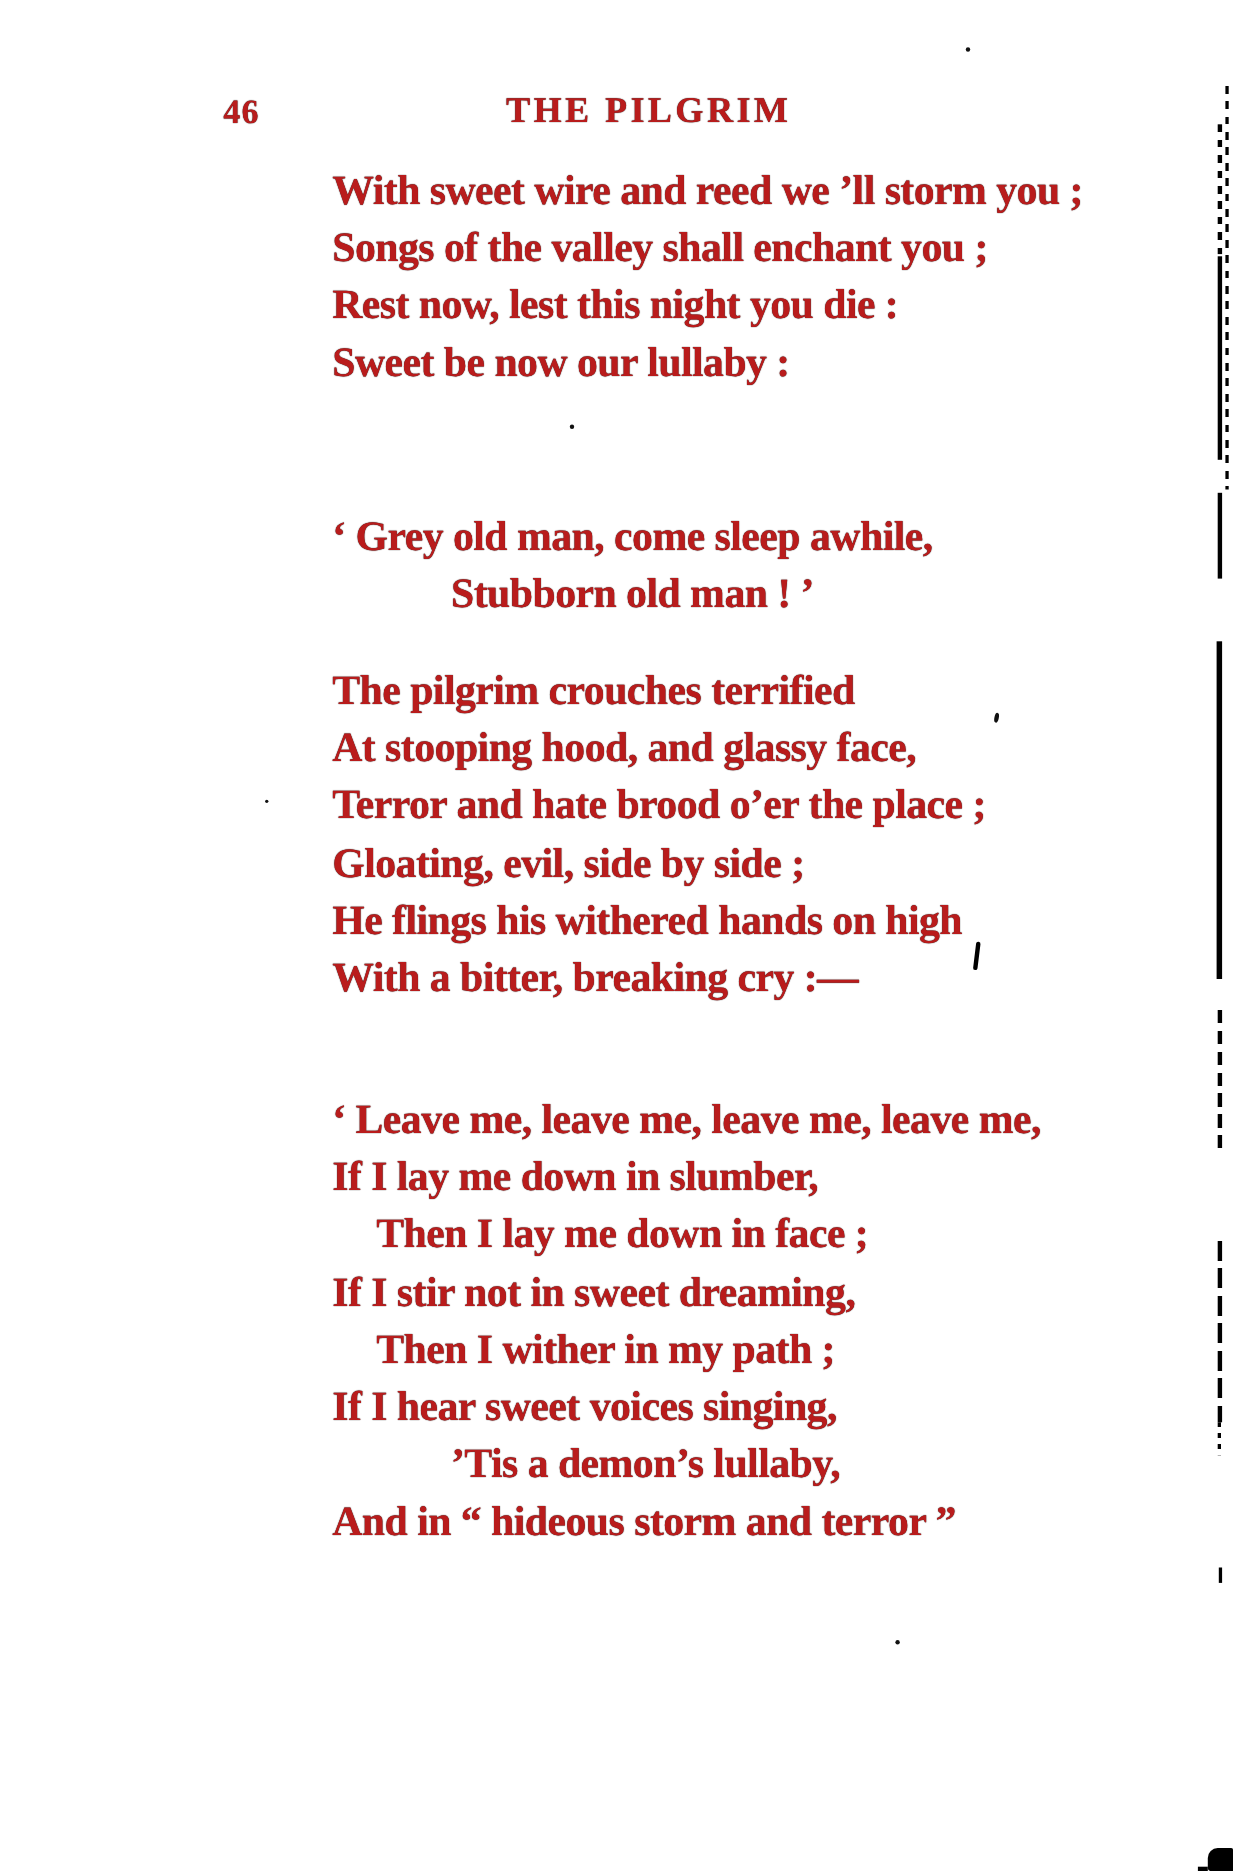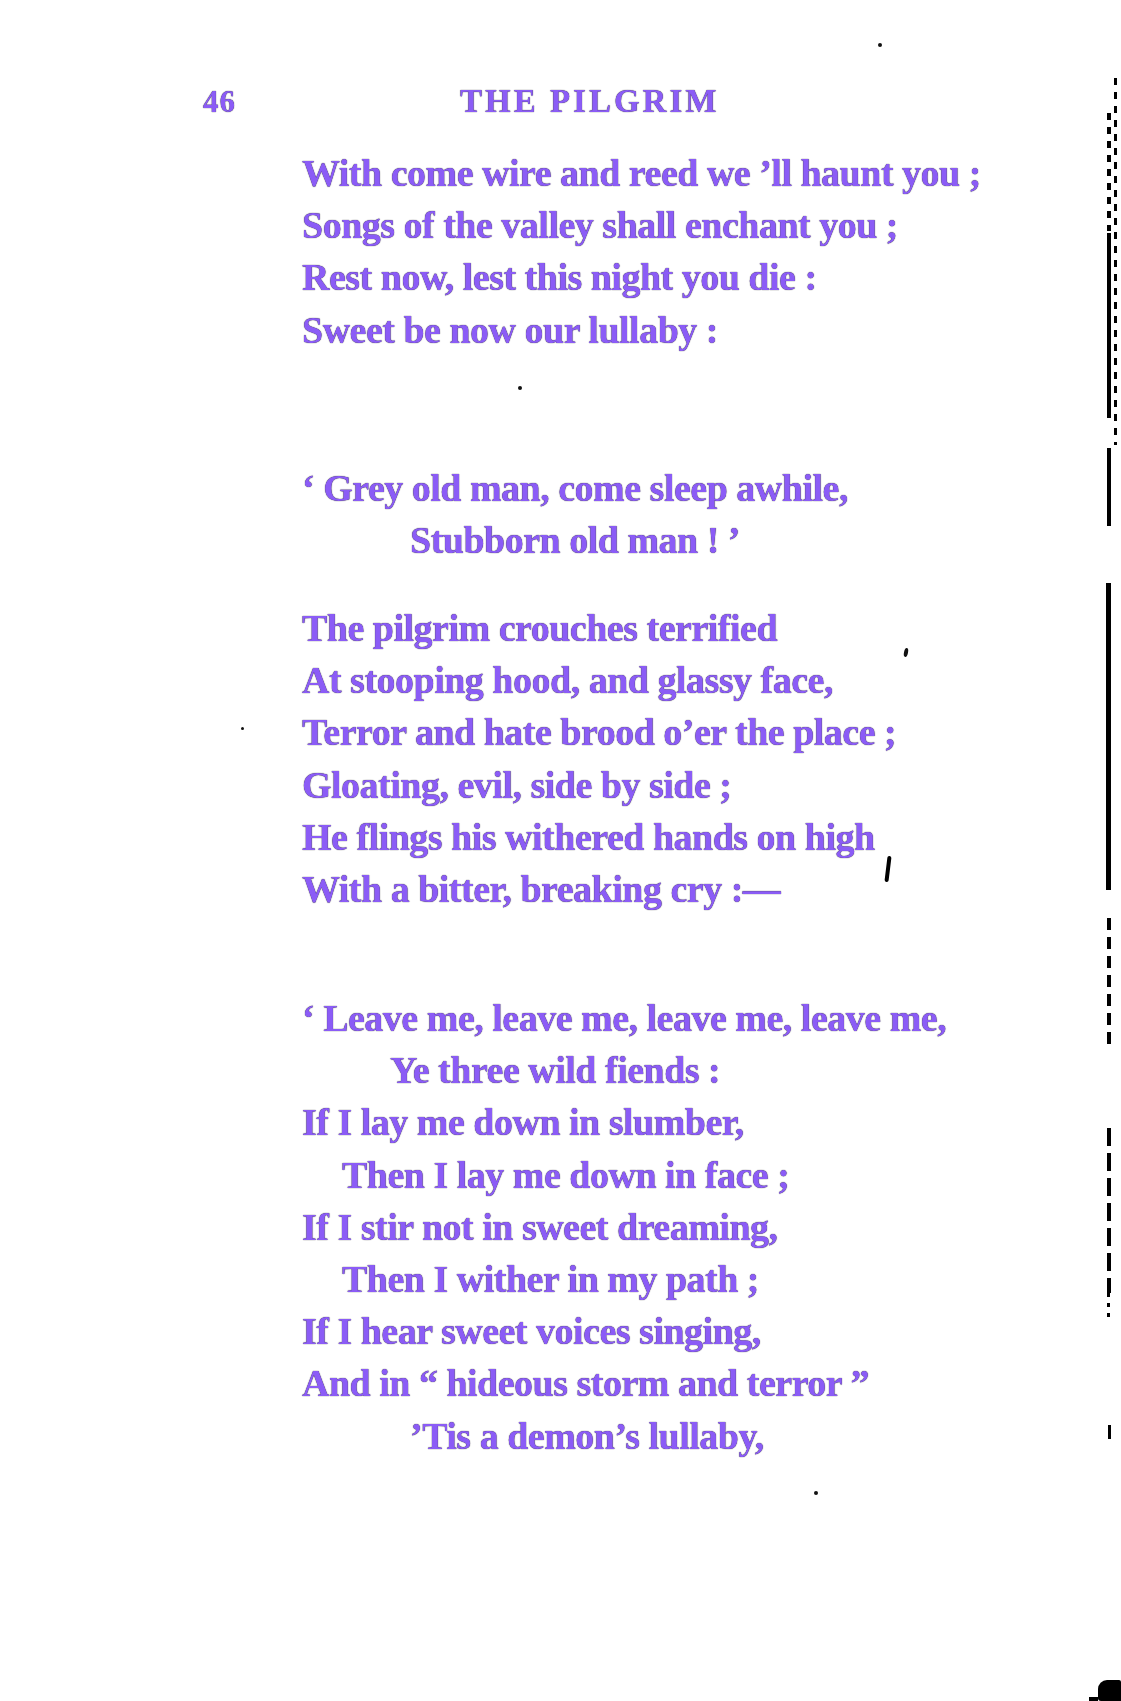--- a/index.html
+++ b/index.html
@@ -7,21 +7,21 @@
     padding: 0;
     background: #ffffff;
   }
   #page {
     position: relative;
     width: 1121px;
     height: 1701px;
     background: #ffffff;
     overflow: hidden;
     font-family: "Liberation Serif", "DejaVu Serif", serif;
-    color: #8b5cf6;
+    color: #b91c1c;
   }
   .header-num {
     position: absolute;
     top: 86px;
     left: 203px;
     font-size: 31px;
     font-weight: 700;
     line-height: 1;
     letter-spacing: 1px;
     text-shadow: 0 0 1px #000;
@@ -99,47 +99,46 @@
 </head>
 <body>
 
 <div id="page">
 
   <div class="header-num">46</div>
 
   <div class="header-title">THE PILGRIM</div>
 
   <div id="stanza-0" class="stanza">
-      <div class="line ind-0">With come wire and reed we ’ll haunt you ;</div>
+      <div class="line ind-0">With sweet wire and reed we ’ll storm you ;</div>
       <div class="line ind-0">Songs of the valley shall enchant you ;</div>
       <div class="line ind-0">Rest now, lest this night you die :</div>
       <div class="line ind-0">Sweet be now our lullaby :</div>
     </div>
   <div id="stanza-1" class="stanza">
       <div class="line ind-0">‘ Grey old man, come sleep awhile,</div>
       <div class="line ind-3">Stubborn old man ! ’</div>
     </div>
   <div id="stanza-2" class="stanza">
       <div class="line ind-0">The pilgrim crouches terrified</div>
       <div class="line ind-0">At stooping hood, and glassy face,</div>
       <div class="line ind-0">Terror and hate brood o’er the place ;</div>
       <div class="line ind-0">Gloating, evil, side by side ;</div>
       <div class="line ind-0">He flings his withered hands on high</div>
       <div class="line ind-0">With a bitter, breaking cry :—</div>
     </div>
   <div id="stanza-3" class="stanza">
       <div class="line ind-0">‘ Leave me, leave me, leave me, leave me,</div>
-      <div class="line ind-2">Ye three wild fiends :</div>
       <div class="line ind-0">If I lay me down in slumber,</div>
       <div class="line ind-1">Then I lay me down in face ;</div>
       <div class="line ind-0">If I stir not in sweet dreaming,</div>
       <div class="line ind-1">Then I wither in my path ;</div>
       <div class="line ind-0">If I hear sweet voices singing,</div>
+      <div class="line ind-3">’Tis a demon’s lullaby,</div>
       <div class="line ind-0">And in “ hideous storm and terror ”</div>
-      <div class="line ind-3">’Tis a demon’s lullaby,</div>
     </div>
 
   <div class="vline dash-sm" style="left:1114px; top:78px;  height:367px; width:3px;"></div>
   <div class="vline dash-sm" style="left:1107px; top:113px; height:118px;"></div>
   <div class="vline solid" style="left:1107px; top:233px; height:185px;"></div>
   <div class="vline solid" style="left:1107px; top:448px; height:78px;"></div>
   <div class="vline solid" style="left:1106px; top:583px; height:307px; width:5px;"></div>
   <div class="vline dash-md" style="left:1107px; top:918px; height:132px;"></div>
   <div class="vline dash-lg" style="left:1107px; top:1128px; height:165px;"></div>
   <div class="vline dots" style="left:1107px; top:1293px; height:30px; width:3px;"></div>

